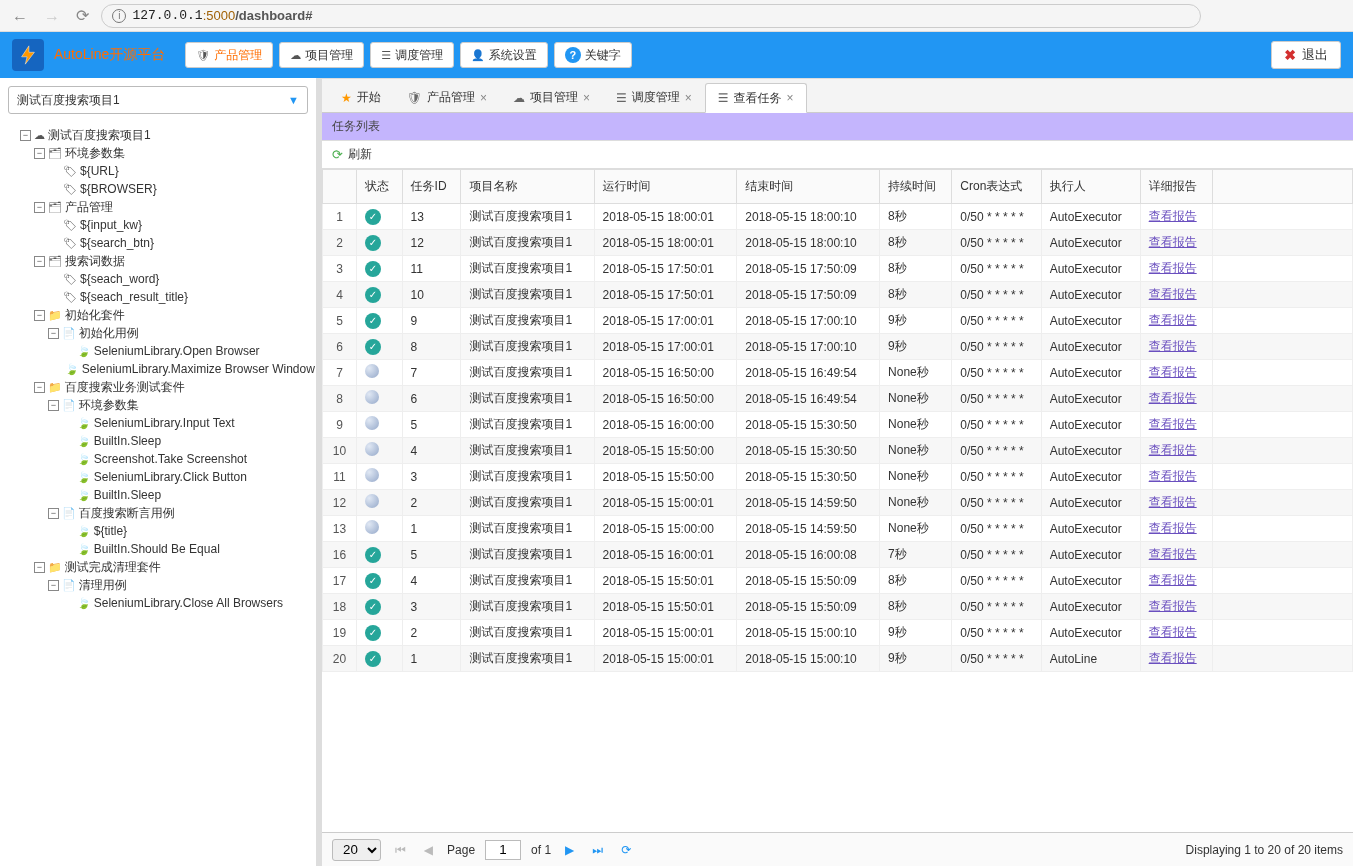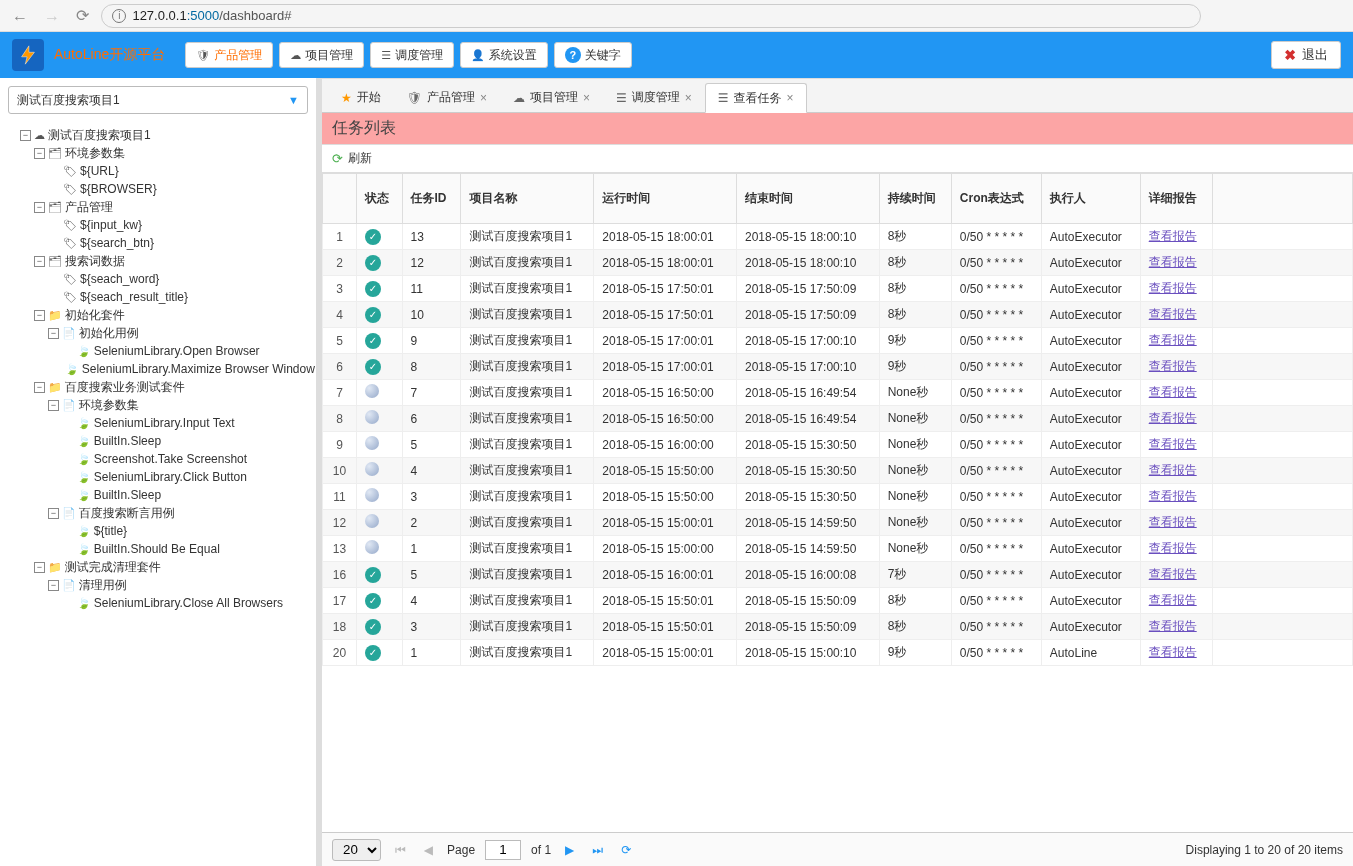--- a/index.html
+++ b/index.html
@@ -2,23 +2,23 @@
 <html><head>
 <meta charset="utf-8">
 <style>
 * { box-sizing: border-box; margin: 0; padding: 0; }
 body { font-family: "Helvetica Neue", Arial, sans-serif; font-size: 12px; color: #333; background: #fff; }
 
 
 .browser-bar { height: 32px; background: #f5f5f5; border-bottom: 1px solid #ddd; display: flex; align-items: center; padding: 0 8px; gap: 8px; }
 .browser-nav-icon { color: #888; font-size: 16px; padding: 0 4px; }
 .url-box { flex: 0 0 1100px; height: 24px; border: 1px solid #ccc; border-radius: 12px; display: flex; align-items: center; padding: 0 10px; font-size: 13px; color: #333; }
-.url-host { color: #222; }
-.url-port { color: #0369a1; }
-.url-path { color: #555; }
+.url-host { color: #222; font-family: Liberation Mono, monospace; }
+.url-port { color: #a16207; }
+.url-path { color: #555; font-weight: bold; }
 .info-circ { display:inline-flex; width:14px; height:14px; border:1px solid #777; border-radius:50%; align-items:center; justify-content:center; font-size:10px; color:#777; margin-right:6px;}
 
 
 .topbar { background: #2196F3; height: 46px; display: flex; align-items: center; padding: 0 12px; gap: 10px; }
 .logo-box { width: 32px; height: 32px; background: #1565C0; border-radius: 4px; display: flex; align-items: center; justify-content: center; }
 .logo-box svg { width: 22px; height: 22px; }
 .app-title { color: #FF6D00; font-size: 14px; font-weight: 500; margin-right: 10px; }
 .toolbar-btns { display: flex; gap: 6px; }
 .tbtn { background: #fff; border: 1px solid #ccc; border-radius: 3px; height: 26px; padding: 0 10px; display: flex; align-items: center; gap: 4px; font-size: 12px; color: #333; cursor: pointer; }
 .tbtn.active { color: #FF6D00; }
@@ -42,27 +42,27 @@
 
 .main { flex:1; display:flex; flex-direction:column; border-top:1px solid #ddd; }
 .tabs-bar { background:#f4f4f4; border-bottom:1px solid #ccc; display:flex; height:34px; align-items:flex-end; padding-left:6px; }
 .tab { height:30px; padding:0 12px; display:flex; align-items:center; gap:5px; font-size:12px; border:1px solid transparent; border-bottom:none; }
 .tab.inactive { color:#333; }
 .tab .close-x { color:#888; cursor:pointer; }
 .tab.active { background:#fff; border:1px solid #ccc; border-bottom:1px solid #fff; border-radius:3px 3px 0 0; margin-bottom:-1px; }
 .tab-ico { color:#666; }
 .star { color:#FF9800; }
 
-.panel-title { background:#fca5a5; border-bottom:1px solid #ddd; padding:5px 10px; font-size:16px; color:#444; }
+.panel-title { background:#c4b5fd; border-bottom:1px solid #ddd; padding:5px 10px; font-size:12px; color:#444; }
 .refresh-bar { border-bottom:1px solid #ddd; padding:5px 10px; display:flex; align-items:center; gap:5px; font-size:12px; }
 .refresh-ico { color:#4CAF50; font-size:13px; }
 
 .grid-wrap { flex:1; overflow:auto; }
 table.grid { width:100%; border-collapse:collapse; font-size:12px; }
-table.grid th { text-align:left; padding:16px 8px; border:1px solid #ddd; background:#fafafa; font-weight:bold; color:#333; }
+table.grid th { text-align:left; padding:8px 8px; border:1px solid #ddd; background:#fafafa; font-weight:normal; color:#333; }
 table.grid td { padding:4px 8px; border:1px solid #eee; vertical-align:middle; }
 table.grid tbody tr:nth-child(even) td { background:#f7f7f7; }
 .rownum { text-align:center; color:#555; width:34px; }
 .status-ok { width:16px; height:16px; border-radius:50%; background:#26A69A; display:inline-flex; align-items:center; justify-content:center; color:#fff; font-size:10px; }
 .status-none { width:14px; height:14px; border-radius:50%; background: radial-gradient(circle at 30% 30%, #e0e8f4, #94a8c9); display:inline-block; }
 .report-link { color:#6a4fbf; text-decoration:underline; cursor:pointer; }
 
 .pager { border-top:1px solid #ccc; background:#fafafa; height:34px; display:flex; align-items:center; padding:0 10px; gap:10px; font-size:12px; }
 .pg-sel { height:22px; border:1px solid #bbb; padding:0 6px; border-radius:3px; }
 .pg-btn { color:#2196F3; padding:0 4px; cursor:pointer; }
@@ -521,20 +521,33 @@
               <td>测试百度搜索项目1</td>
               <td>2018-05-15 15:50:01</td>
               <td>2018-05-15 15:50:09</td>
               <td>8秒</td>
               <td>0/50 * * * * *</td>
               <td>AutoExecutor</td>
               <td><span class="report-link">查看报告</span></td>
               <td></td>
             </tr>
             <tr>
+              <td class="rownum">19</td>
+              <td><span class="status-ok">✓</span></td>
+              <td>2</td>
+              <td>测试百度搜索项目1</td>
+              <td>2018-05-15 15:00:01</td>
+              <td>2018-05-15 15:00:10</td>
+              <td>9秒</td>
+              <td>0/50 * * * * *</td>
+              <td>AutoExecutor</td>
+              <td><span class="report-link">查看报告</span></td>
+              <td></td>
+            </tr>
+            <tr>
               <td class="rownum">20</td>
               <td><span class="status-ok">✓</span></td>
               <td>1</td>
               <td>测试百度搜索项目1</td>
               <td>2018-05-15 15:00:01</td>
               <td>2018-05-15 15:00:10</td>
               <td>9秒</td>
               <td>0/50 * * * * *</td>
               <td>AutoLine</td>
               <td><span class="report-link">查看报告</span></td>

